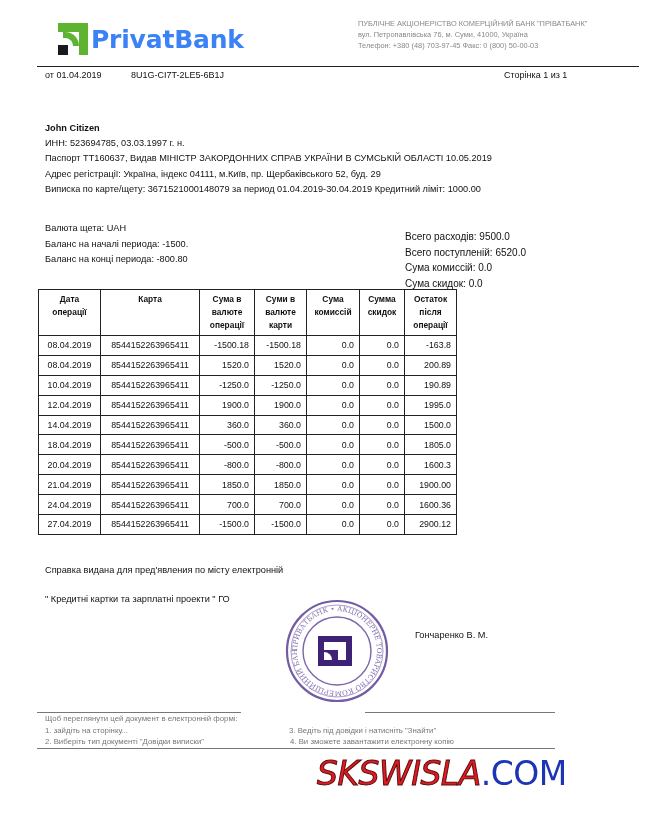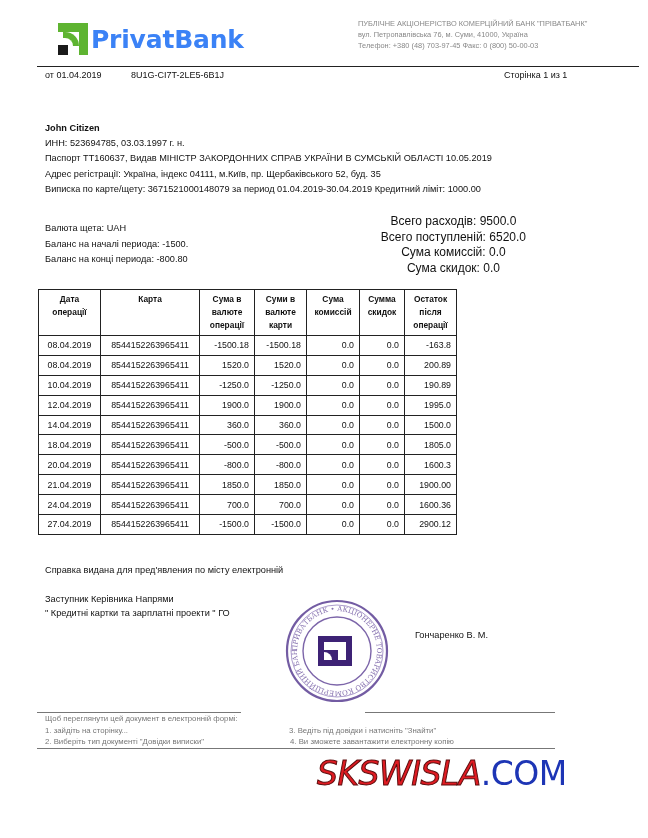--- a/index.html
+++ b/index.html
@@ -24,21 +24,21 @@
     .rule-top { left: 37px; top: 66px; width: 602px; height: 1px; background: #222; }
     .doc-date { left: 45px; top: 70px; font-size: 9px; }
     .doc-code { left: 131px; top: 70px; font-size: 9px; }
     .page-no { left: 504px; top: 70px; font-size: 9px; }
 
     
     .cust { left: 45px; top: 121px; font-size: 9.2px; line-height: 15.2px; white-space: nowrap; }
     .cust .name { font-weight: bold; }
 
     .acc-left { left: 45px; top: 221px; font-size: 9.2px; line-height: 15.5px; white-space: nowrap; }
-    .acc-right { right: 122px; top: 214px; font-size: 12px; line-height: 15.5px; text-align: center; white-space: nowrap; }
+    .acc-right { right: 122px; top: 229px; font-size: 10px; line-height: 15.5px; text-align: left; white-space: nowrap; }
 
     
     table.tx { position: absolute; left: 38px; top: 289px; border-collapse: collapse; font-size: 8.8px; border-radius: 31px; }
     table.tx th, table.tx td { border: 1px solid #222; }
     table.tx th { font-weight: bold; text-align: center; vertical-align: top; padding: 3px 3px; line-height: 13px; font-size: 8.4px; height: 46px; }
     table.tx td { height: 19.9px; padding: 0 5px; white-space: nowrap; }
     table.tx td.c { text-align: center; }
     table.tx td.r { text-align: right; }
 
     .ref { left: 45px; top: 565px; font-size: 9.2px; }
@@ -84,21 +84,21 @@
 
 <div class="abs rule-top"></div>
 <div class="abs doc-date">от 01.04.2019</div>
 <div class="abs doc-code">8U1G-CI7T-2LE5-6B1J</div>
 <div class="abs page-no">Сторінка 1 из 1</div>
 
 <div class="abs cust">
   <div class="name">John Citizen</div>
   <div>ИНН: 523694785, 03.03.1997 г. н.</div>
   <div>Паспорт ТТ160637, Видав МІНІСТР ЗАКОРДОННИХ СПРАВ УКРАЇНИ В СУМСЬКІЙ ОБЛАСТІ 10.05.2019</div>
-  <div>Адрес регістрації: Україна, індекс  04111, м.Київ, пр. Щербаківського 52, буд. 35</div>
+  <div>Адрес регістрації: Україна, індекс  04111, м.Київ, пр. Щербаківського 52, буд. 29</div>
   <div>Виписка по карте/щету: 3671521000148079 за период 01.04.2019-30.04.2019 Кредитний ліміт: 1000.00</div>
 </div>
 
 <div class="abs acc-left">
   <div>Валюта щета: UAH</div>
   <div>Баланс на началі периода: -1500.</div>
   <div>Баланс на конці периода: -800.80</div>
 </div>
 
 <div class="abs acc-right">
@@ -209,21 +209,20 @@
         <td class="r">-1500.0</td>
         <td class="r">0.0</td>
         <td class="r">0.0</td>
         <td class="r">2900.12</td>
       </tr>
   </tbody>
 </table>
 
 <div class="abs ref">Справка видана для пред'явления по місту електронній</div>
 <div class="abs sign-title">
-  <div>Заступник Керівника Напрями</div>
   <div>" Кредитні картки та зарплатні проекти " ГО</div>
 </div>
 
 <div class="abs stamp">
   <svg width="106" height="106" viewBox="0 0 106 106">
     <defs>
       <path id="ring" d="M53,53 m-40,0 a40,40 0 1,1 80,0 a40,40 0 1,1 -80,0"></path>
     </defs>
     <circle cx="53" cy="53" r="50" fill="none" stroke="#5b3f93" stroke-width="2.2" opacity="0.85"></circle>
     <circle cx="53" cy="53" r="46" fill="none" stroke="#6a4fa3" stroke-width="0.8" opacity="0.7"></circle>

